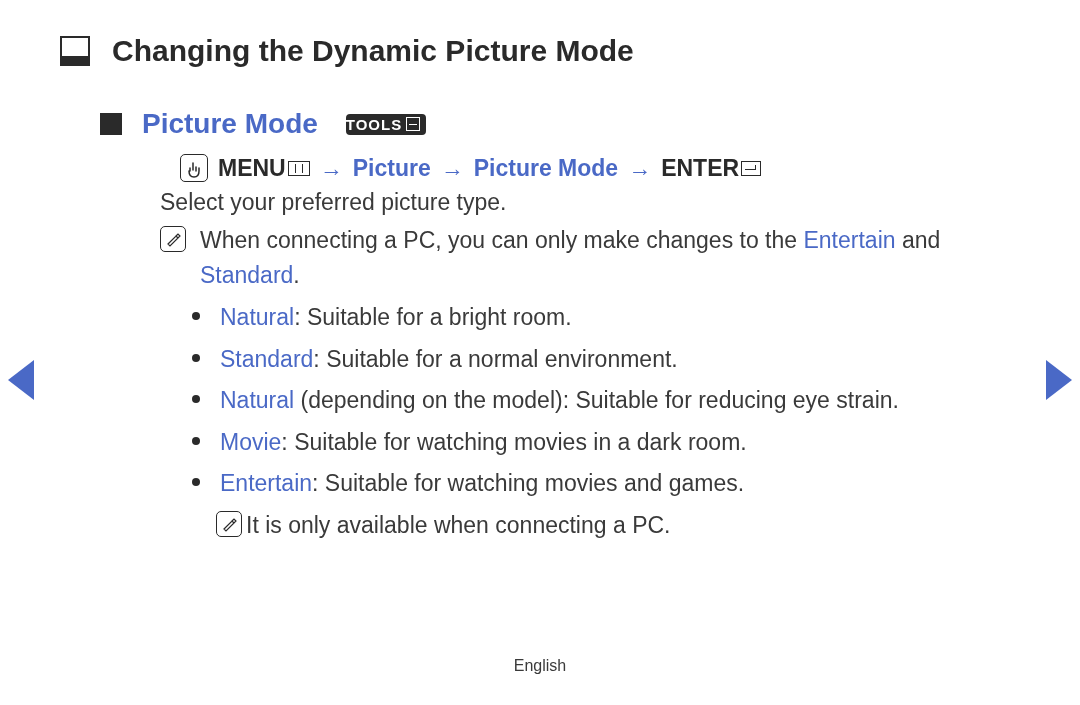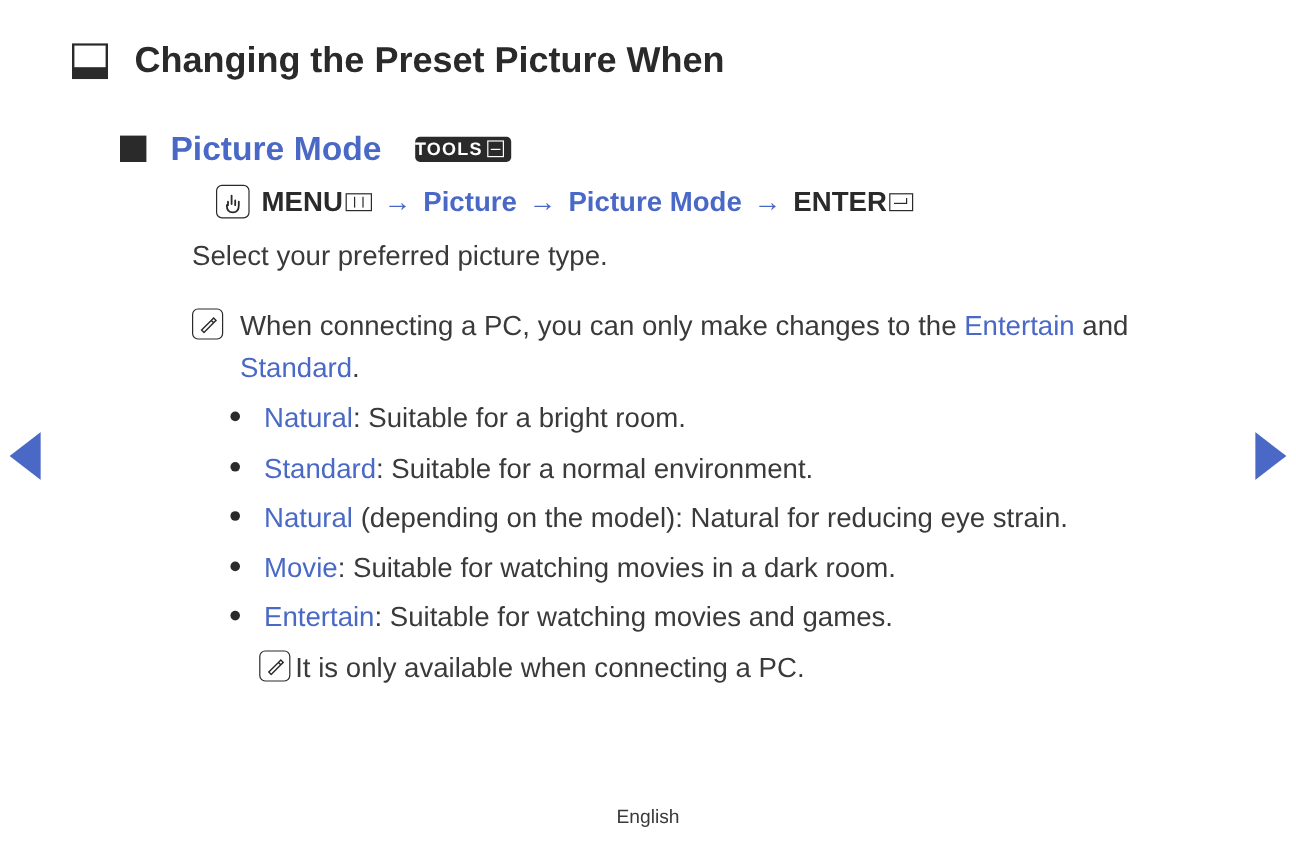--- a/index.html
+++ b/index.html
@@ -76,21 +76,21 @@
     position:absolute;
     left:2px; top:6px;
     width:8px; height:1px;
     background:#fff;
   }
   .nav-path-row {
     display: flex;
     align-items: center;
     gap: 10px;
     margin-left: 100px;
-    margin-bottom: 14px;
+    margin-bottom: 3px;
     font-size: 23px;
     padding-left: 20px;
   }
   .hand-icon {
     display: inline-flex;
     width: 28px;
     height: 28px;
     border: 1.5px solid #2a2a2a;
     border-radius: 5px;
     align-items: flex-end;
@@ -156,21 +156,21 @@
     width:10px; height:1.5px;
     background:#2a2a2a;
   }
   .body-text {
     margin-left: 100px;
     font-size: 23px;
     line-height: 1.55;
     color: #3a3a3a;
   }
   .intro {
-    margin-bottom: 22px;
+    margin-bottom: 2px;
   }
   .note-row {
     display: flex;
     gap: 14px;
     margin-bottom: 0;
   }
   .note-icon {
     display: inline-flex;
     width: 26px;
     height: 26px;
@@ -212,40 +212,40 @@
   .nav-prev, .nav-next {
     position: absolute;
     top: 360px;
     cursor: pointer;
   }
   .nav-prev { left: 8px; }
   .nav-next { right: 8px; }
   .nav-prev svg, .nav-next svg { display:block; }
   .footer-lang {
     position: absolute;
-    bottom: 14px;
+    bottom: 30px;
     left: 0; right: 0;
     text-align: center;
     font-size: 16px;
     color: #3a3a3a;
   }
 </style>
 </head>
 <body>
 
 <div class="content">
 
   <div class="chapter-title">
     <span class="chapter-marker">
       <svg width="30" height="30" viewBox="0 0 30 30">
         <rect x="1" y="1" width="28" height="28" fill="none" stroke="#2a2a2a" stroke-width="2"></rect>
         <rect x="1" y="20" width="28" height="9" fill="#2a2a2a"></rect>
       </svg>
     </span>
-    <span>Changing the Preset Picture When</span>
+    <span>Changing the Dynamic Picture Mode</span>
   </div>
 
   <div class="section-row">
     <span class="square-bullet"></span>
     <span class="section-title">Picture Mode</span>
     <span class="tools-badge">
       <span>TOOLS</span>
       <span class="tiny-icon"></span>
     </span>
   </div>
@@ -286,21 +286,21 @@
     </div>
 
     <ul class="modes">
       <li>
         <span class="kw">Natural</span><span>: Suitable for a bright room.</span>
       </li>
       <li>
         <span class="kw">Standard</span><span>: Suitable for a normal environment.</span>
       </li>
       <li>
-        <span class="kw">Natural</span><span> (depending on the model)</span><span>: Natural for reducing eye strain.</span>
+        <span class="kw">Natural</span><span> (depending on the model)</span><span>: Suitable for reducing eye strain.</span>
       </li>
       <li>
         <span class="kw">Movie</span><span>: Suitable for watching movies in a dark room.</span>
       </li>
       <li>
         <span class="kw">Entertain</span><span>: Suitable for watching movies and games.</span>
       </li>
     </ul>
 
     <div class="sub-note">

